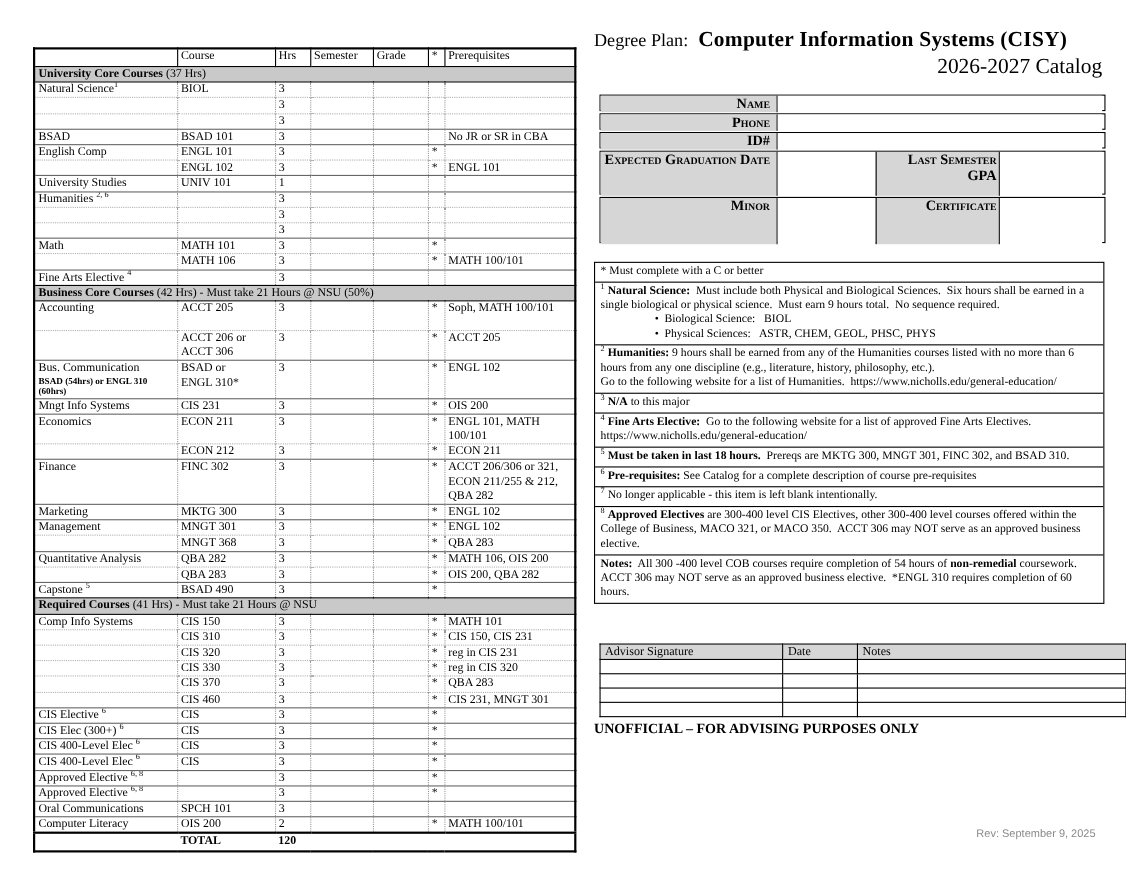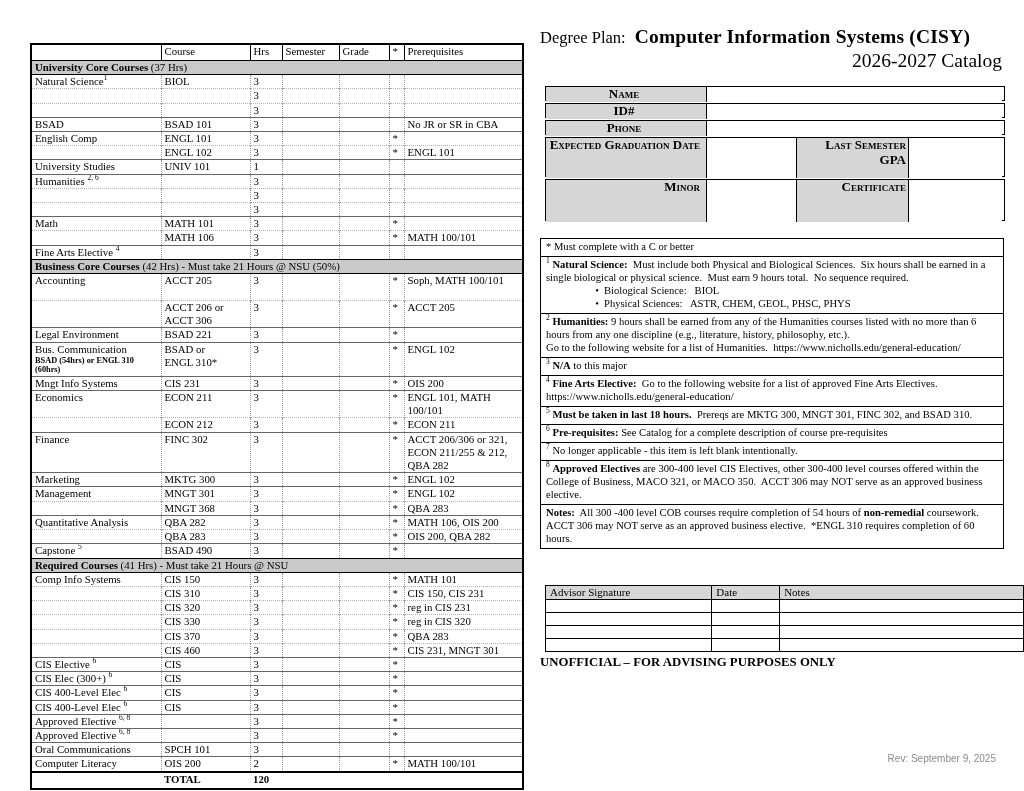--- a/index.html
+++ b/index.html
@@ -44,21 +44,21 @@
     background:#d6d6d6;font-weight:bold;font-variant:small-caps;font-size:13px;line-height:14.5px;
     text-align:right;padding:0 6px 0 2px;border-right:1px solid #000;
   }
   .info-label.left{text-align:right;padding:0 2px 0 6px;border-left:1px solid #000;}
   .info-value{background:#fff;}
   .w-label{width:161px;}
   .w-valfull{width:295px;}
   .w-val1{width:89px;}
   .w-label2{width:113px;}
   .w-val2{width:93px;}
-  .h-sm{height:15px;text-align:center;}
+  .h-sm{height:15px;}
   .h-md{height:40px;}
   .h-lg{height:42px;}
   
   .notes-box{position:absolute;left:540px;top:238px;width:462px;border:1px solid #000;}
   .note{border-bottom:1px solid #000;padding:1px 5px 3px 5px;font-size:10.6px;line-height:13px;}
   .note:last-child{border-bottom:none;}
   .note-text{white-space:pre-wrap;}
   .note b{font-weight:bold;}
   .bullet-line{display:flex;white-space:pre-wrap;}
   .bullet-dot{width:14px;text-align:center;margin-left:44px;}
@@ -235,29 +235,20 @@
           <td class="lbl"></td>
           <td class="codecell">ACCT 206 or
 ACCT 306</td>
           <td class="hrs">3</td>
           <td></td>
           <td></td>
           <td class="star">*</td>
           <td>ACCT 205</td>
         </tr>
         <tr class="crow labeled">
-          <td class="lbl">Legal Environment</td>
-          <td class="codecell">BSAD 221</td>
-          <td class="hrs">3</td>
-          <td></td>
-          <td></td>
-          <td class="star">*</td>
-          <td></td>
-        </tr>
-        <tr class="crow labeled">
           <td class="lbl">Bus. Communication<div class="sublbl">BSAD (54hrs) or ENGL 310 (60hrs)</div></td>
           <td class="codecell">BSAD or
 ENGL 310*</td>
           <td class="hrs">3</td>
           <td></td>
           <td></td>
           <td class="star">*</td>
           <td>ENGL 102</td>
         </tr>
         <tr class="crow labeled">
@@ -499,25 +490,25 @@
   </div>
   <div class="title-line2">2026-2027 Catalog</div>
 </div>
 
 <div class="info-table">
   <div class="info-row h-sm">
     <div class="info-cell info-label w-label h-sm">Name</div>
     <div class="info-cell info-value w-valfull h-sm"></div>
   </div>
   <div class="info-row h-sm">
+    <div class="info-cell info-label w-label h-sm">Phone</div>
+    <div class="info-cell info-value w-valfull h-sm"></div>
+  </div>
+  <div class="info-row h-sm">
     <div class="info-cell info-label w-label h-sm">ID#</div>
-    <div class="info-cell info-value w-valfull h-sm"></div>
-  </div>
-  <div class="info-row h-sm">
-    <div class="info-cell info-label w-label h-sm">Phone</div>
     <div class="info-cell info-value w-valfull h-sm"></div>
   </div>
   <div class="info-row h-md">
     <div class="info-cell info-label w-label h-md">Expected Graduation Date</div>
     <div class="info-cell info-value w-val1 h-md"></div>
     <div class="info-cell info-label left w-label2 h-md">Last Semester GPA</div>
     <div class="info-cell info-value w-val2 h-md"></div>
   </div>
   <div class="info-row h-lg">
     <div class="info-cell info-label w-label h-lg">Minor</div>

